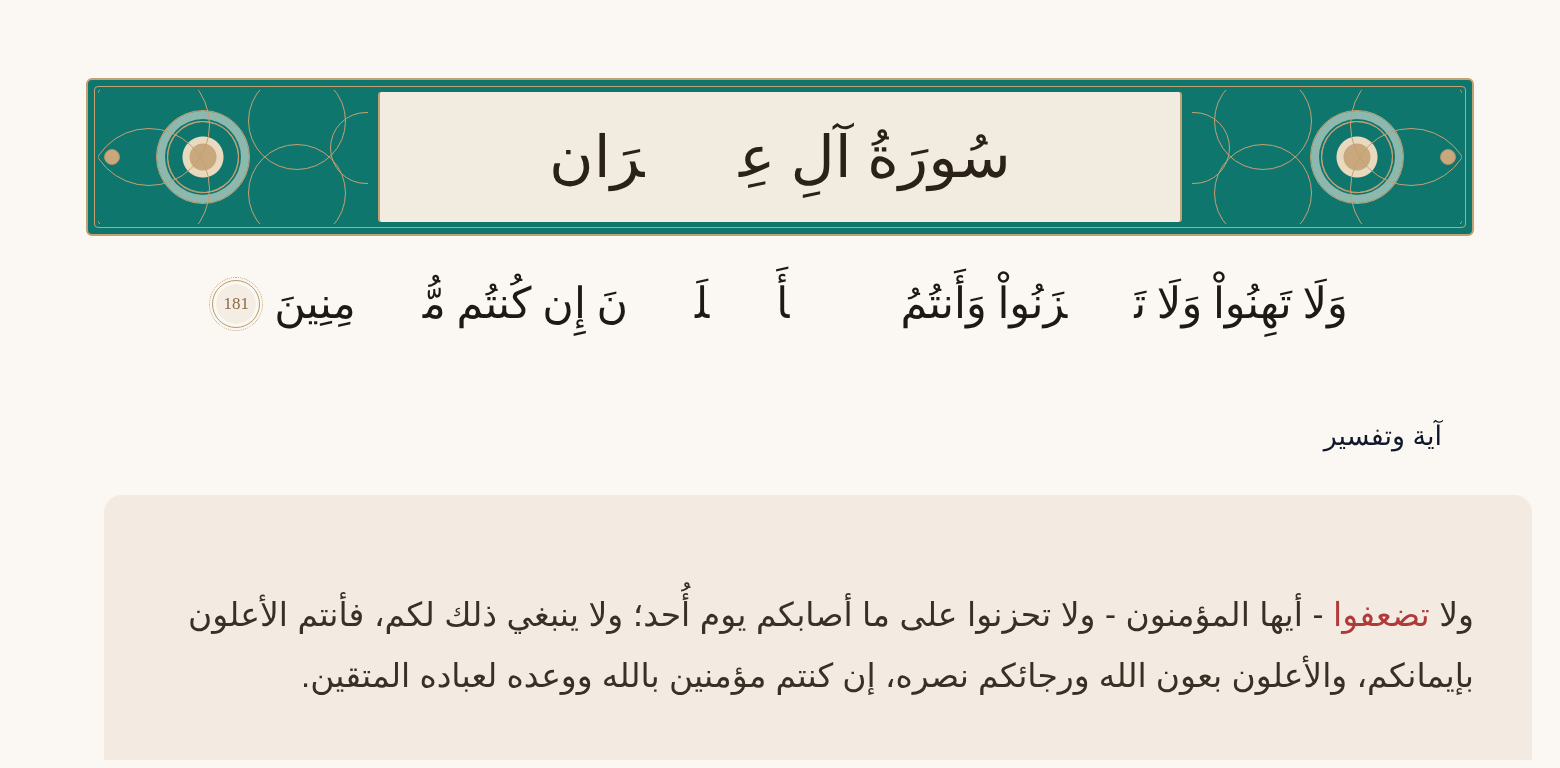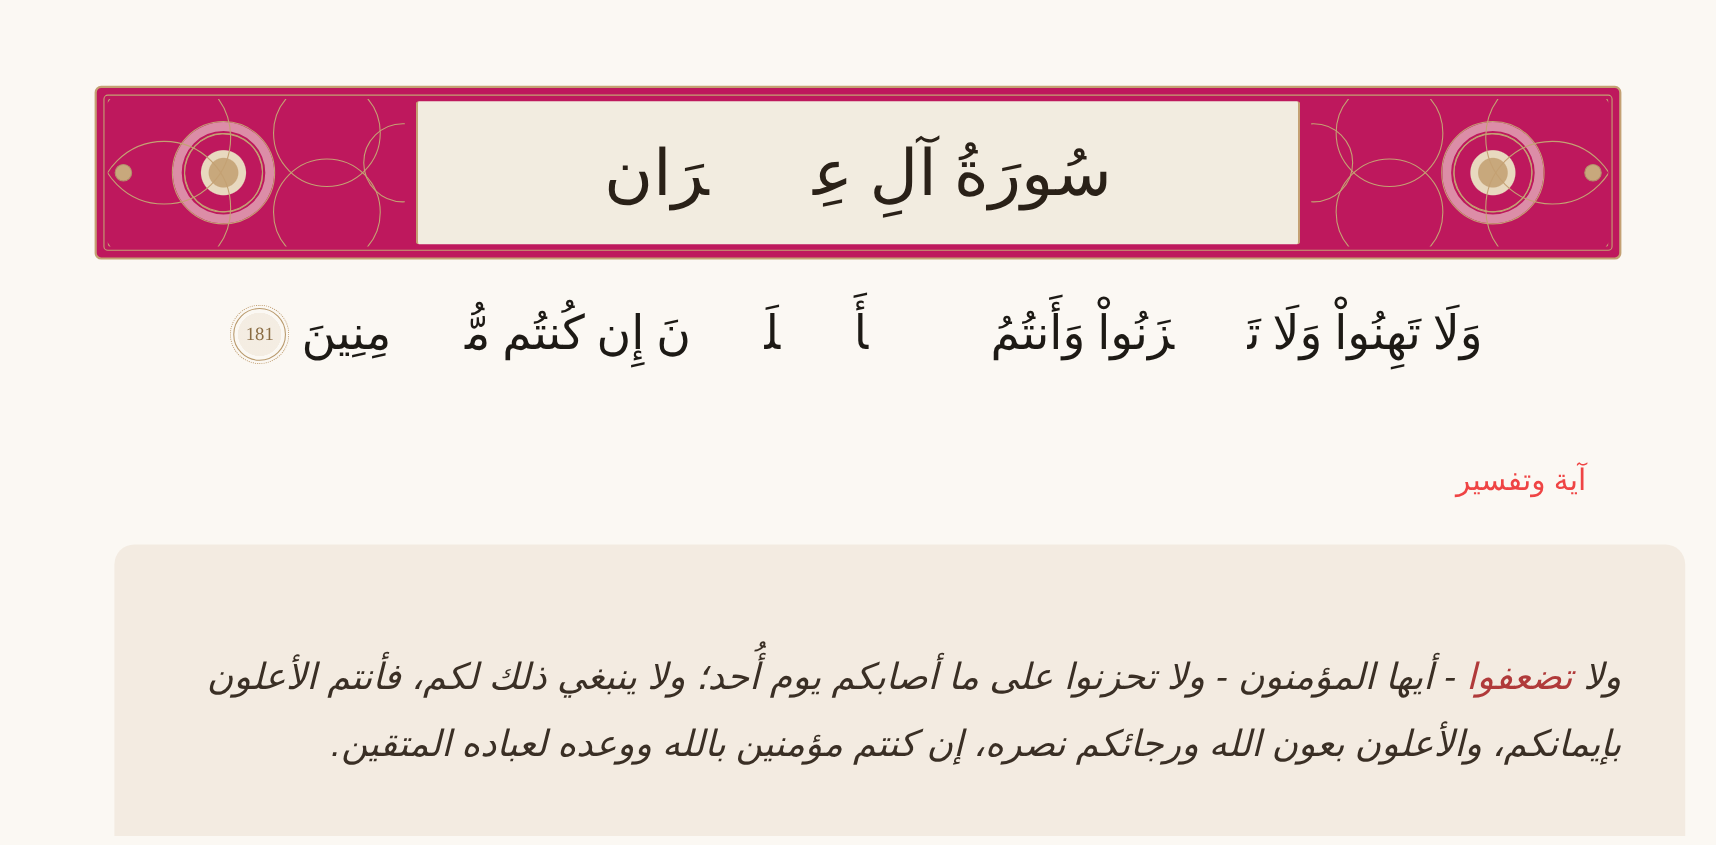--- a/index.html
+++ b/index.html
@@ -24,21 +24,21 @@
   
   .surah-banner {
     position: absolute;
     top: 78px;
     left: 86px;
     width: 1388px;
     height: 158px;
     box-sizing: border-box;
     border: 2px solid #c4a173;
     border-radius: 6px;
-    background: #be185d;
+    background: #0f766e;
     overflow: hidden;
   }
   .surah-banner .inner-frame {
     position: absolute;
     top: 6px;
     left: 6px;
     right: 6px;
     bottom: 6px;
     border: 1.5px solid #c4a173;
     border-radius: 4px;
@@ -164,35 +164,34 @@
     border-radius: 50%;
   }
 
   
   .section-label {
     position: absolute;
     top: 420px;
     right: 118px;
     font-family: "Liberation Sans", sans-serif;
     font-size: 27px;
-    color: #ef4444;
+    color: #0f172a;
   }
 
   
   .tafsir-card {
     position: absolute;
     top: 495px;
     left: 104px;
     width: 1428px;
     height: 265px;
     box-sizing: border-box;
     background: #f3ebe1;
     border-radius: 18px 18px 0 0;
     padding: 56px 58px 0 84px;
-    font-style: italic;
   }
   .tafsir-text {
     font-family: "Liberation Sans", sans-serif;
     font-size: 33px;
     line-height: 1.85;
     color: #3a2f25;
     text-align: justify;
     direction: rtl;
   }
   .hl {

